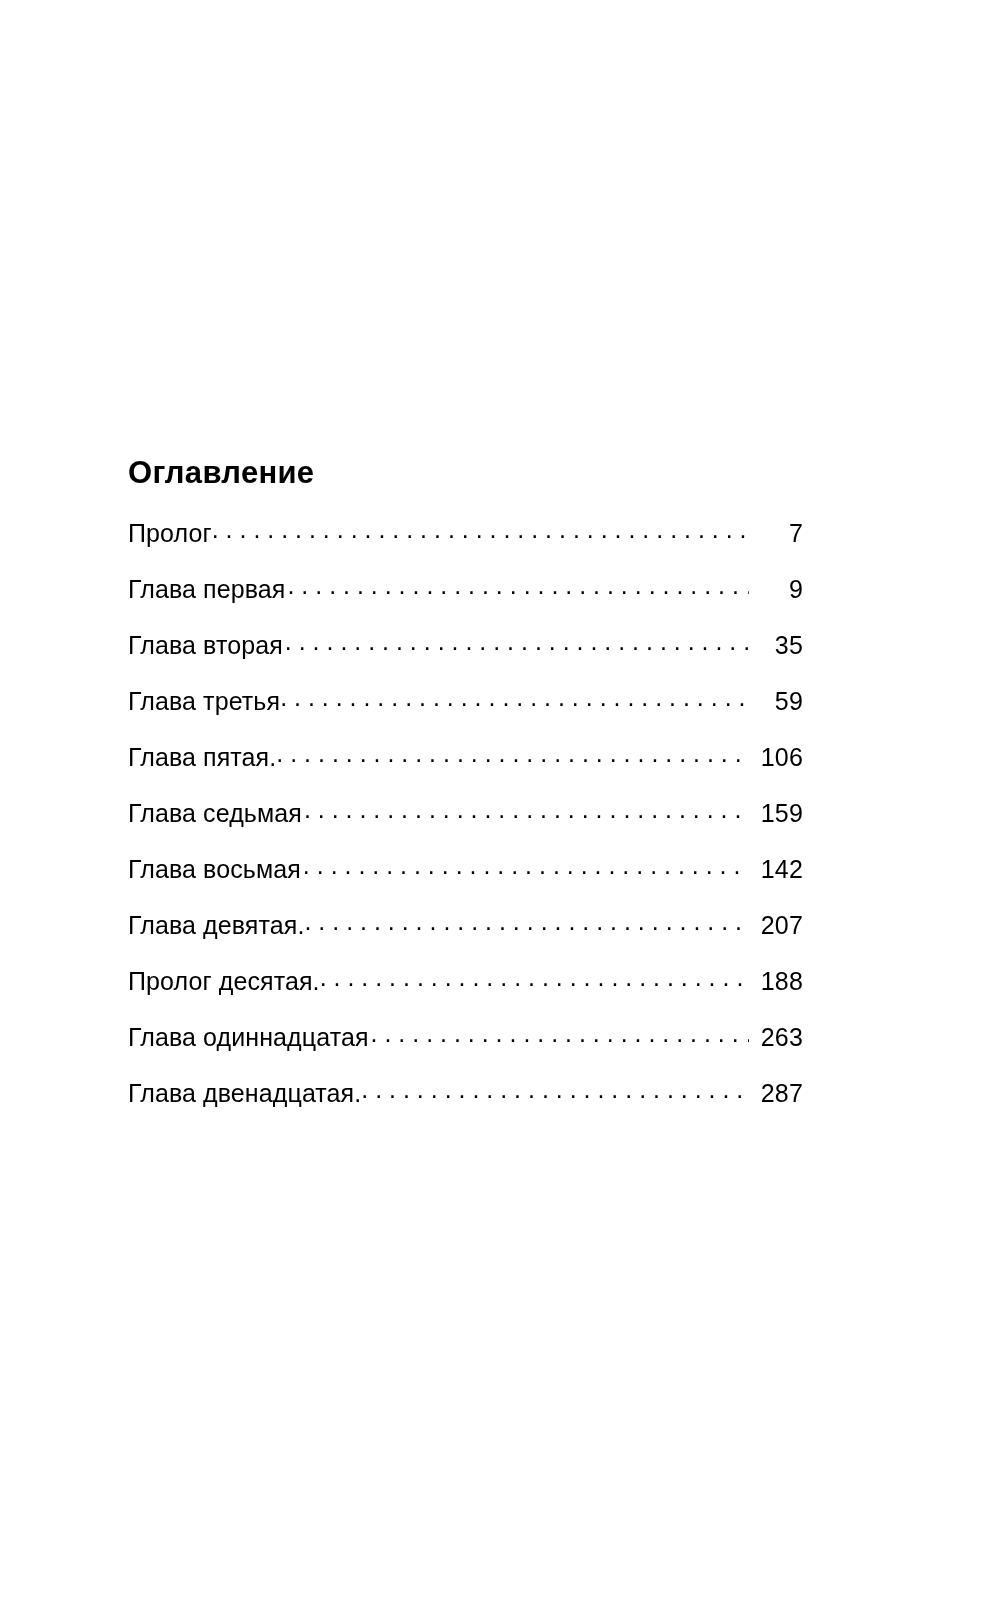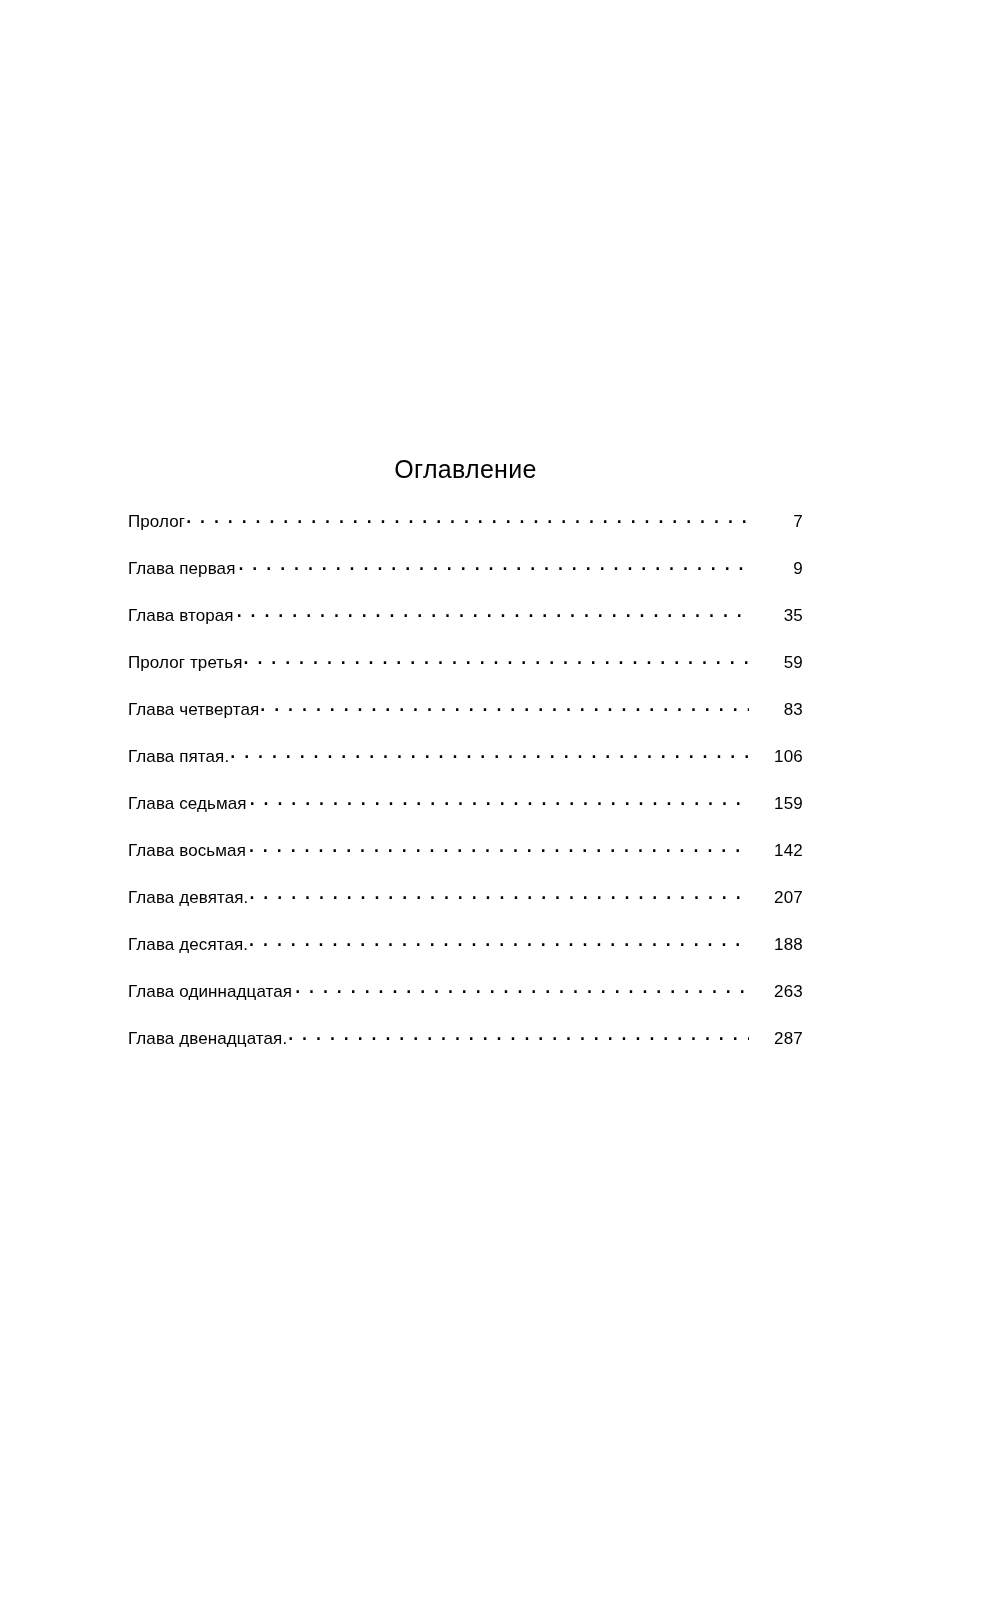--- a/index.html
+++ b/index.html
@@ -23,36 +23,35 @@
     height: 1622px;
     background: #ffffff;
   }
   .toc {
     position: absolute;
     left: 128px;
     top: 455px;
     width: 675px;
   }
   .toc-title {
-    font-size: 25px;
-    font-weight: normal;
+    font-size: 31px;
+    font-weight: bold;
     letter-spacing: 0.3px;
     margin: 0 0 26px 0;
     color: #000;
-    text-align: center;
   }
   .toc-list {
     list-style: none;
     margin: 0;
     padding: 0;
   }
   .toc-entry {
     display: flex;
     align-items: baseline;
-    font-size: 17px;
+    font-size: 25px;
     line-height: 1.0;
     margin-bottom: 27px;
     white-space: nowrap;
   }
   .toc-label {
     flex: 0 0 auto;
     letter-spacing: 0.1px;
   }
   .toc-leader {
     flex: 1 1 auto;
@@ -100,28 +99,23 @@
           <span class="toc-label">Глава первая</span>
           <span class="toc-leader"></span>
           <span class="toc-page">9</span>
         </li>
         <li class="toc-entry">
           <span class="toc-label">Глава вторая</span>
           <span class="toc-leader"></span>
           <span class="toc-page">35</span>
         </li>
         <li class="toc-entry tight">
-          <span class="toc-label">Пролог третья</span>
+          <span class="toc-label">Глава третья</span>
           <span class="toc-leader"></span>
           <span class="toc-page">59</span>
-        </li>
-        <li class="toc-entry tight">
-          <span class="toc-label">Глава четвертая</span>
-          <span class="toc-leader"></span>
-          <span class="toc-page">83</span>
         </li>
         <li class="toc-entry tight">
           <span class="toc-label">Глава пятая.</span>
           <span class="toc-leader"></span>
           <span class="toc-page">106</span>
         </li>
         <li class="toc-entry">
           <span class="toc-label">Глава седьмая</span>
           <span class="toc-leader"></span>
           <span class="toc-page">159</span>
@@ -130,21 +124,21 @@
           <span class="toc-label">Глава восьмая</span>
           <span class="toc-leader"></span>
           <span class="toc-page">142</span>
         </li>
         <li class="toc-entry tight">
           <span class="toc-label">Глава девятая.</span>
           <span class="toc-leader"></span>
           <span class="toc-page">207</span>
         </li>
         <li class="toc-entry tight">
-          <span class="toc-label">Глава десятая.</span>
+          <span class="toc-label">Пролог десятая.</span>
           <span class="toc-leader"></span>
           <span class="toc-page">188</span>
         </li>
         <li class="toc-entry">
           <span class="toc-label">Глава одиннадцатая</span>
           <span class="toc-leader"></span>
           <span class="toc-page">263</span>
         </li>
         <li class="toc-entry tight">
           <span class="toc-label">Глава двенадцатая.</span>

